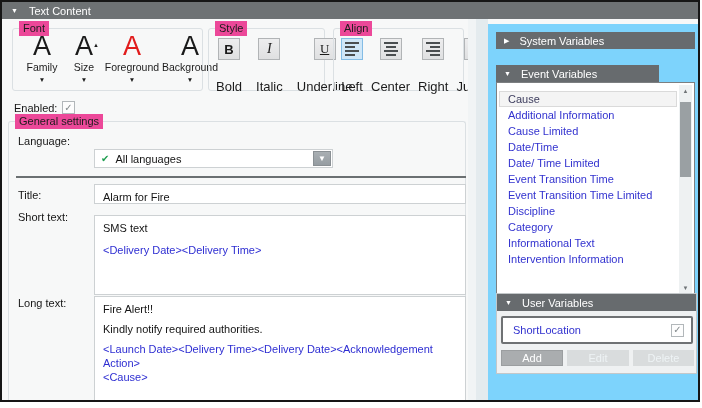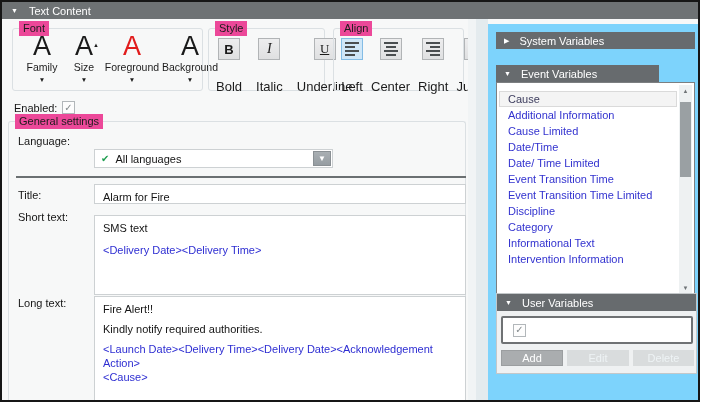--- a/index.html
+++ b/index.html
@@ -260,20 +260,21 @@
         <div class="scroll-arrow" style="bottom:0;">▼</div>
       </div>
     </div>
 
     <div class="uv-box">
       <div class="sec-header" style="left:0px; top:0px; width:199px;">
         <span class="tri-w">▼</span>
         <span>User Variables</span>
       </div>
       <div class="uv-row">
+        <span class="uv-name">ShortLocation</span>
         <span class="cb">
             <span>✓</span>
           </span>
       </div>
       <div class="uv-btn primary" style="left:4px; width:62px;">Add</div>
       <div class="uv-btn disabled" style="left:70px; width:62px;text-align:right;">Edit</div>
       <div class="uv-btn disabled" style="left:136px; width:61px;">Delete</div>
     </div>
   </div>
 

